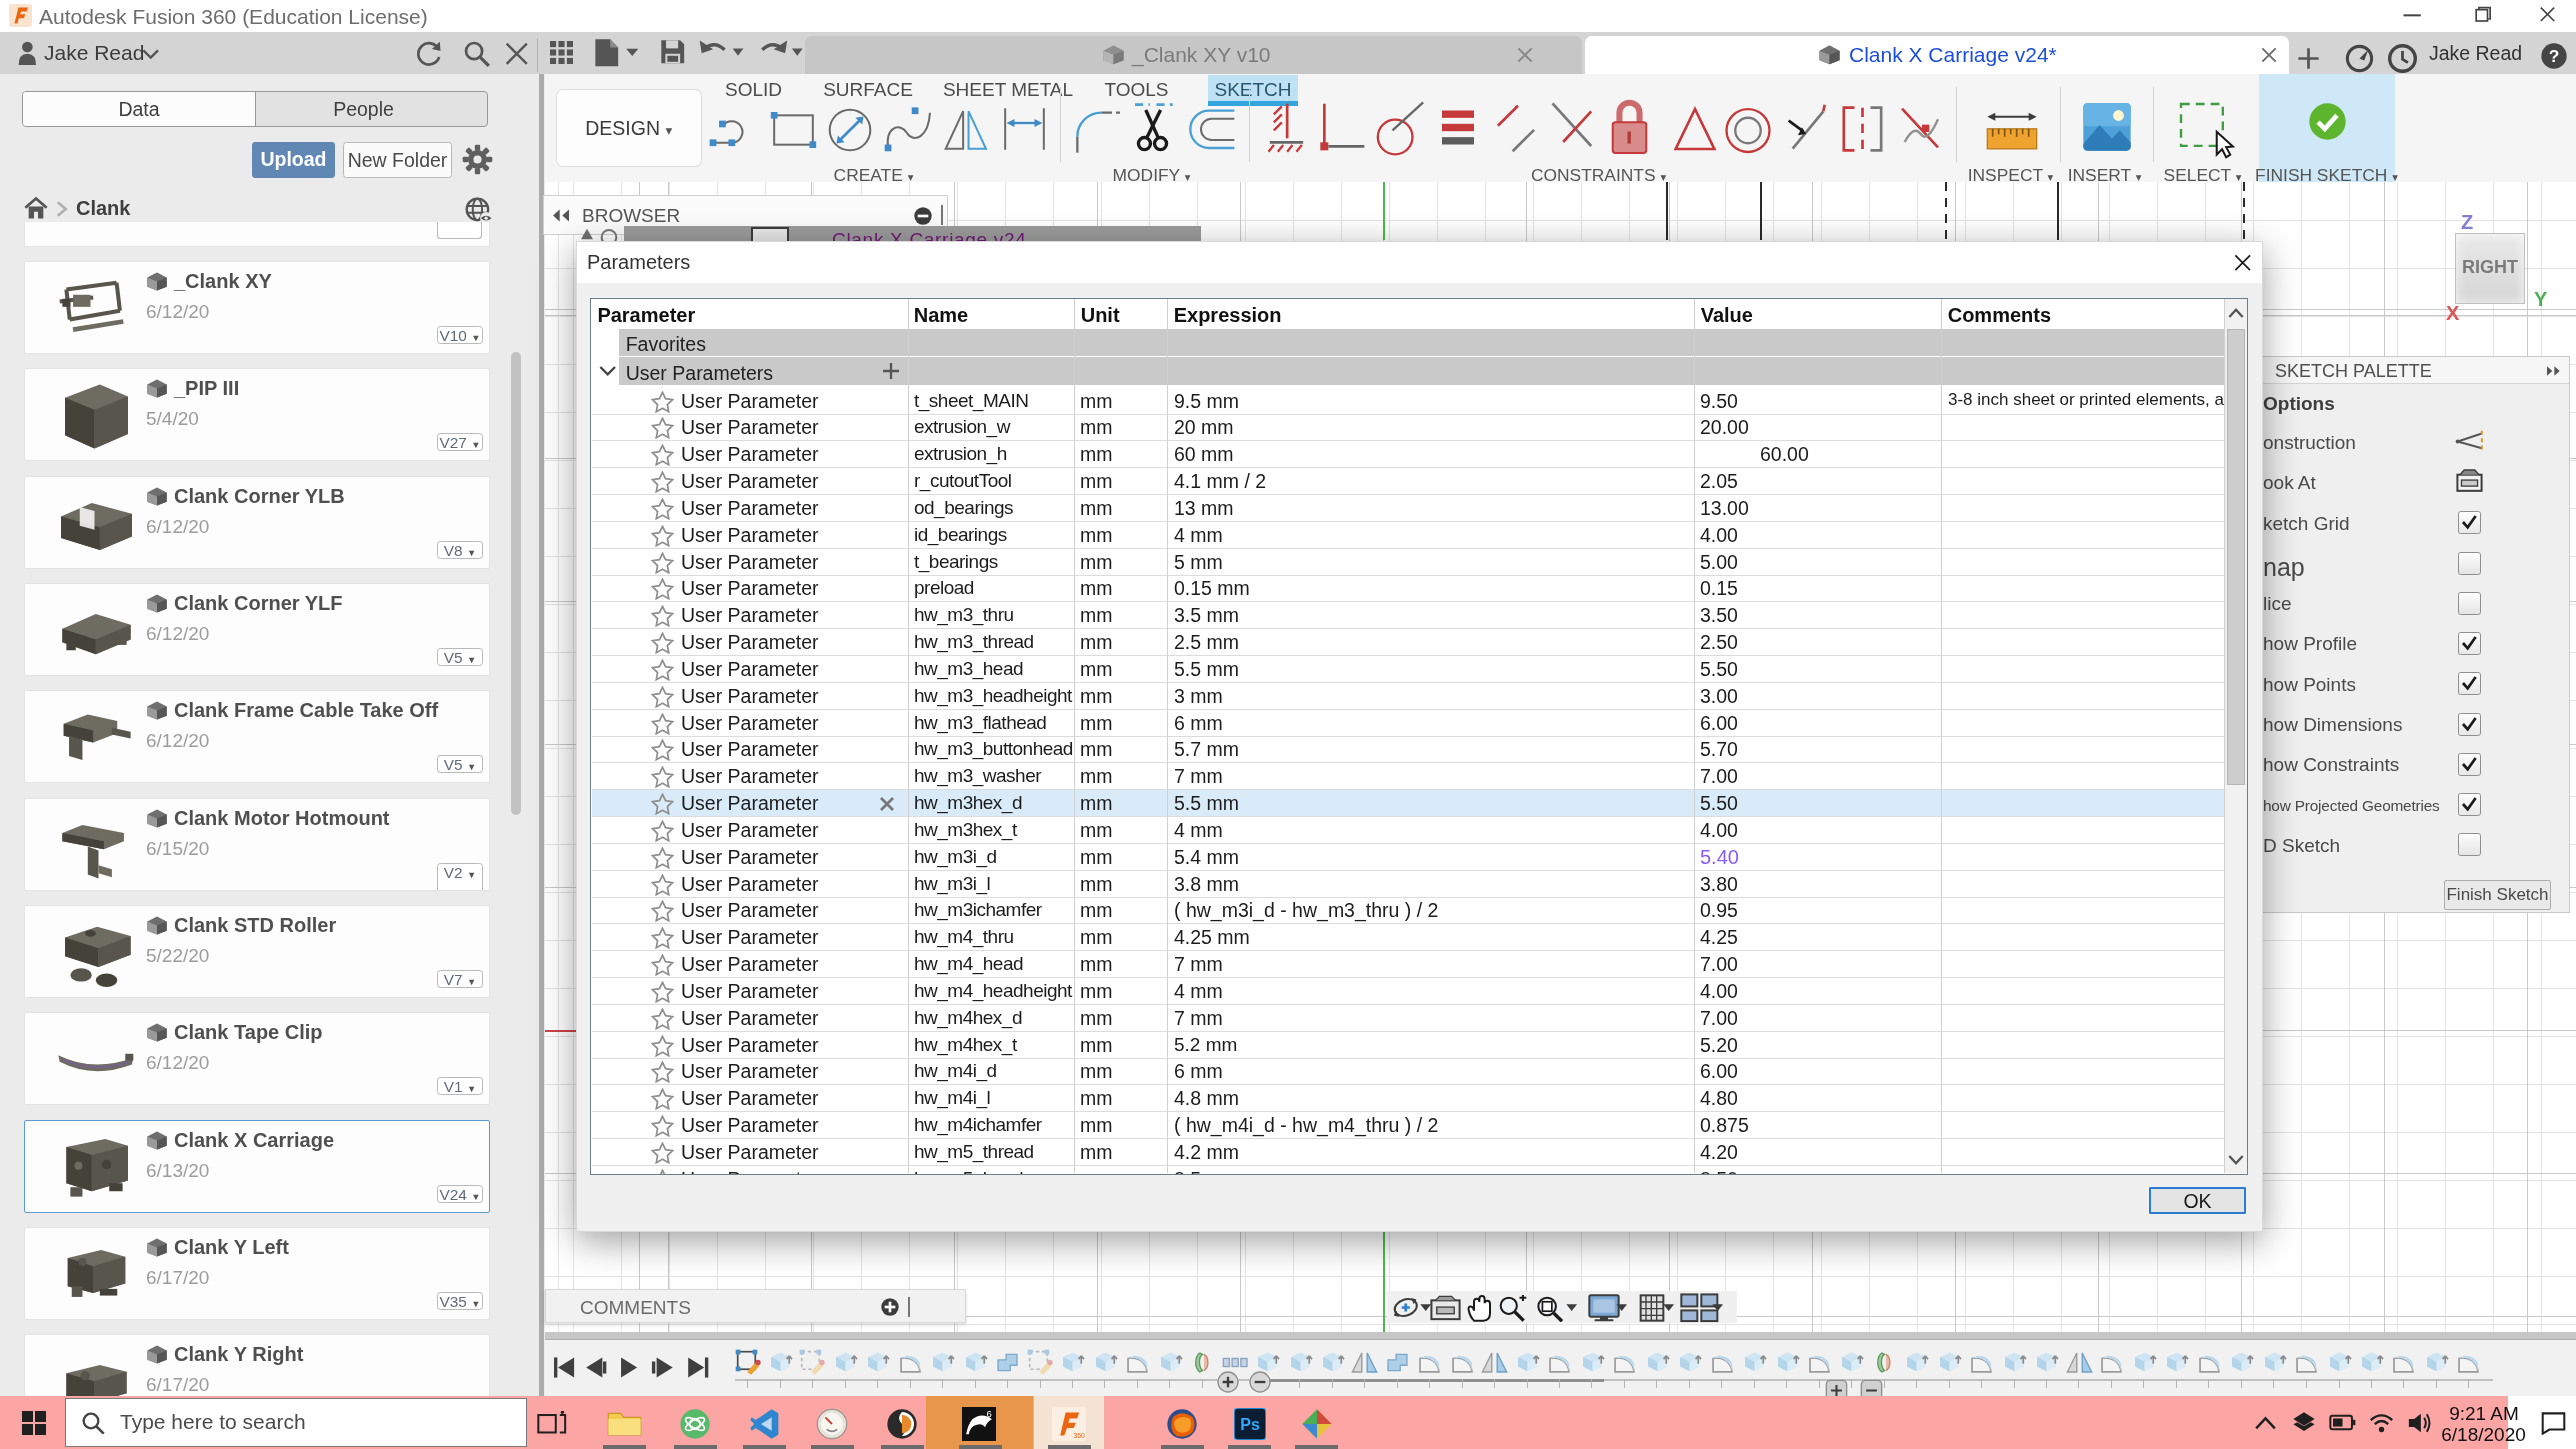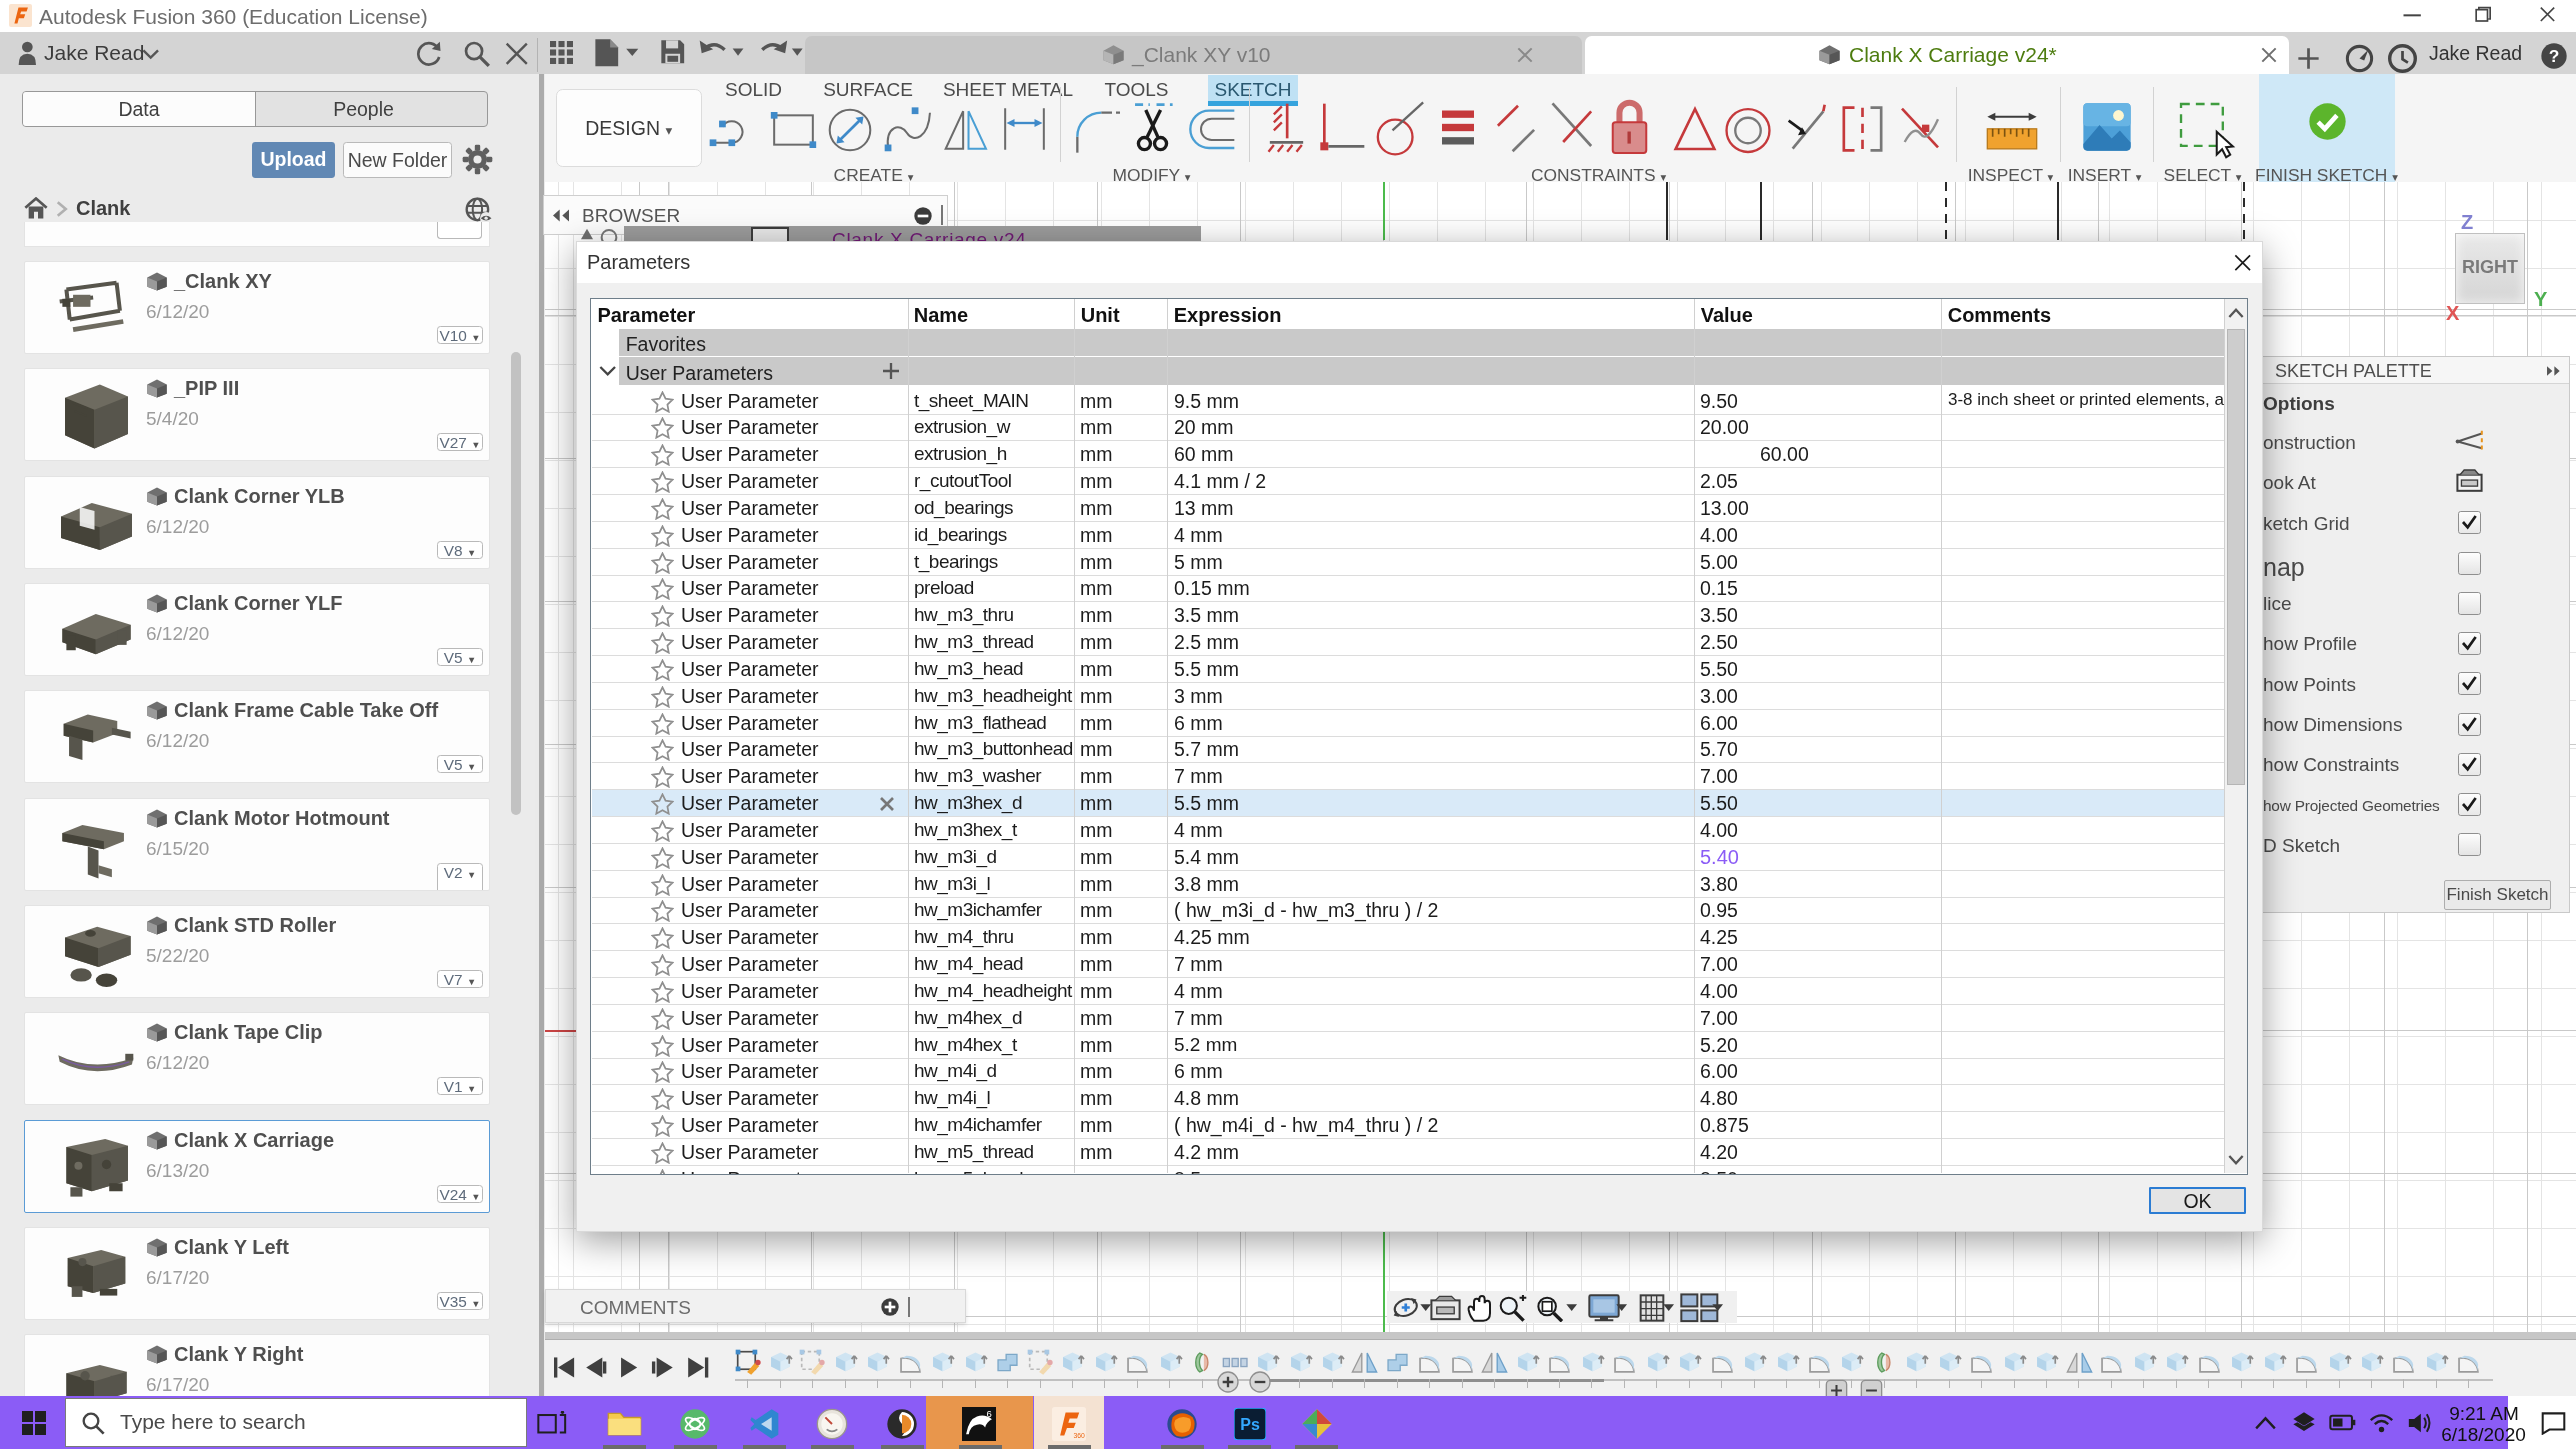--- a/index.html
+++ b/index.html
@@ -89,21 +89,21 @@
     <svg class="abs" style="left:712px;top:11.4px" width="16" height="16" viewBox="0 0 24 24">
         <path d="M2 2 L22 22 M22 2 L2 22" stroke="#8a8a8a" stroke-width="3"></path>
       </svg>
   </div>
   <div class="abs" style="left:1585px;top:4px;width:704px;height:38px;background:#fff;border-radius:6.7px 6.7px 0 0">
     <svg class="abs" style="left:233px;top:8px" width="23" height="21.5" viewBox="0 0 34 32">
       <path d="M2 10 L17 2 L32 10 L32 24 L17 30 L2 24 Z" fill="#6f6f6f"></path>
       <path d="M2 10 L17 16 L17 30 L2 24 Z" fill="#9a9a9a"></path>
       <path d="M17 16 L32 10 L32 24 L17 30 Z" fill="#565656"></path>
     </svg>
-    <div class="abs" style="left:264px;top:7.4px;font-size:21px;color:#4d7c0f">Clank X Carriage v24*</div>
+    <div class="abs" style="left:264px;top:7.4px;font-size:21px;color:#1d4ed8">Clank X Carriage v24*</div>
     <svg class="abs" style="left:676px;top:11.4px" width="16" height="16" viewBox="0 0 24 24">
         <path d="M2 2 L22 22 M22 2 L2 22" stroke="#6f6f6f" stroke-width="3"></path>
       </svg>
   </div>
   <svg class="abs" style="left:2297px;top:15.4px" width="23" height="23" viewBox="0 0 34 34">
       <path d="M17 2 V32 M2 17 H32" stroke="#555" stroke-width="4"></path>
     </svg>
   <svg class="abs" style="left:2344px;top:11.4px" width="31" height="31" viewBox="0 0 46 46">
     <circle cx="23" cy="23" r="18" stroke="#444" stroke-width="4.5" fill="none"></circle>
     <path d="M23 23 L36 10 L30 26 Z" fill="#444"></path>
@@ -1416,21 +1416,21 @@
       <div class="abs" style="left:2px;top:29.5px;width:18px;height:456px;background:#cdcdcd;border:0.7px solid #b5b5b5"></div>
       <svg class="abs" style="left:3.4px;top:855px" width="16" height="12" viewBox="0 0 24 18">
           <path d="M2 3 L12 14 L22 3" stroke="#555" stroke-width="3.5" fill="none"></path>
         </svg>
     </div>
   </div>
 
   <div class="abs" style="left:1572px;top:945px;width:97px;height:27px;background:#e4e4e4;border:2px solid #2b7cd3;border-radius:1.3px;text-align:center;font-size:19.5px;color:#1a1a1a;line-height:24px">OK</div>
 </div>
 
-<div class="abs" style="left:0;top:1396px;width:2508px;height:53px;background:#8b5cf6;">
+<div class="abs" style="left:0;top:1396px;width:2508px;height:53px;background:#fca5a5;">
   <svg class="abs" style="left:22px;top:14.8px" width="24" height="24" viewBox="0 0 36 36">
     <g fill="#1f1f1f">
         <rect x="0" y="0" width="16.5" height="16.5"></rect>
         <rect x="19.5" y="0" width="16.5" height="16.5"></rect>
         <rect x="0" y="19.5" width="16.5" height="16.5"></rect>
         <rect x="19.5" y="19.5" width="16.5" height="16.5"></rect>
       </g>
   </svg>
   <div class="abs" style="left:65px;top:2px;width:462px;height:49px;background:#fff;border:1.3px solid #7a7a7a">
     <svg class="abs" style="left:14.8px;top:12px" width="24" height="24" viewBox="0 0 36 36">

